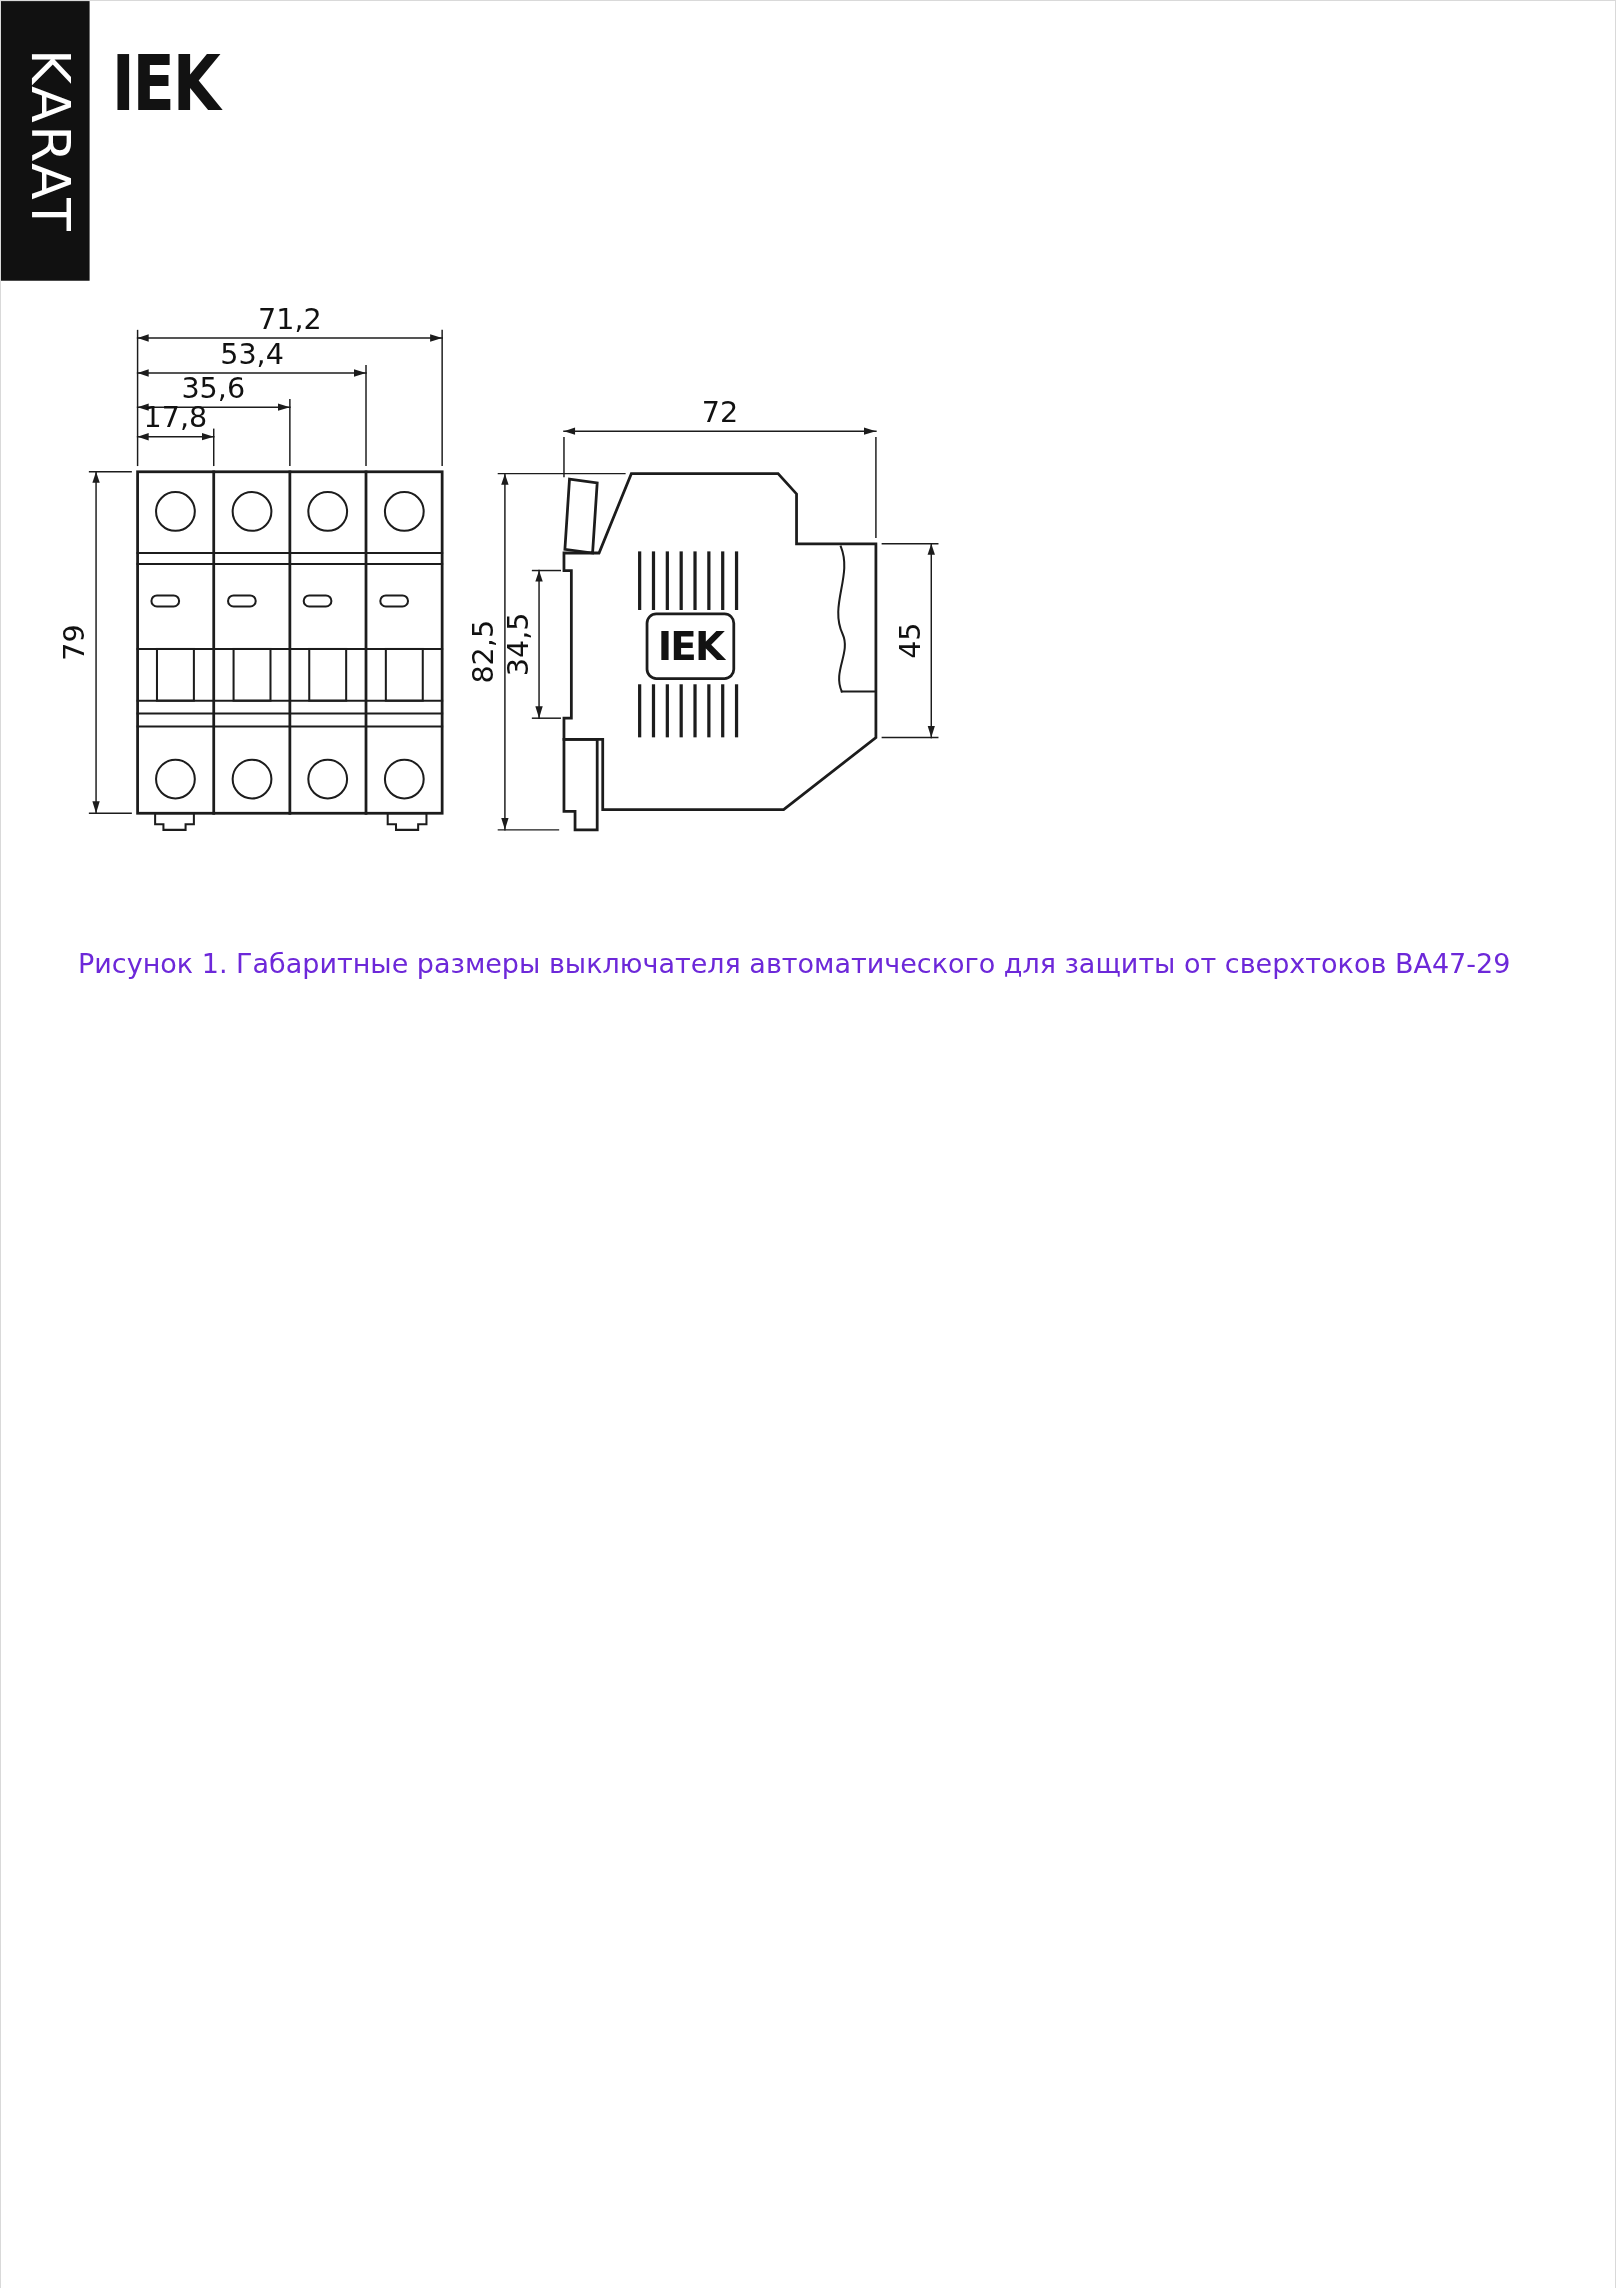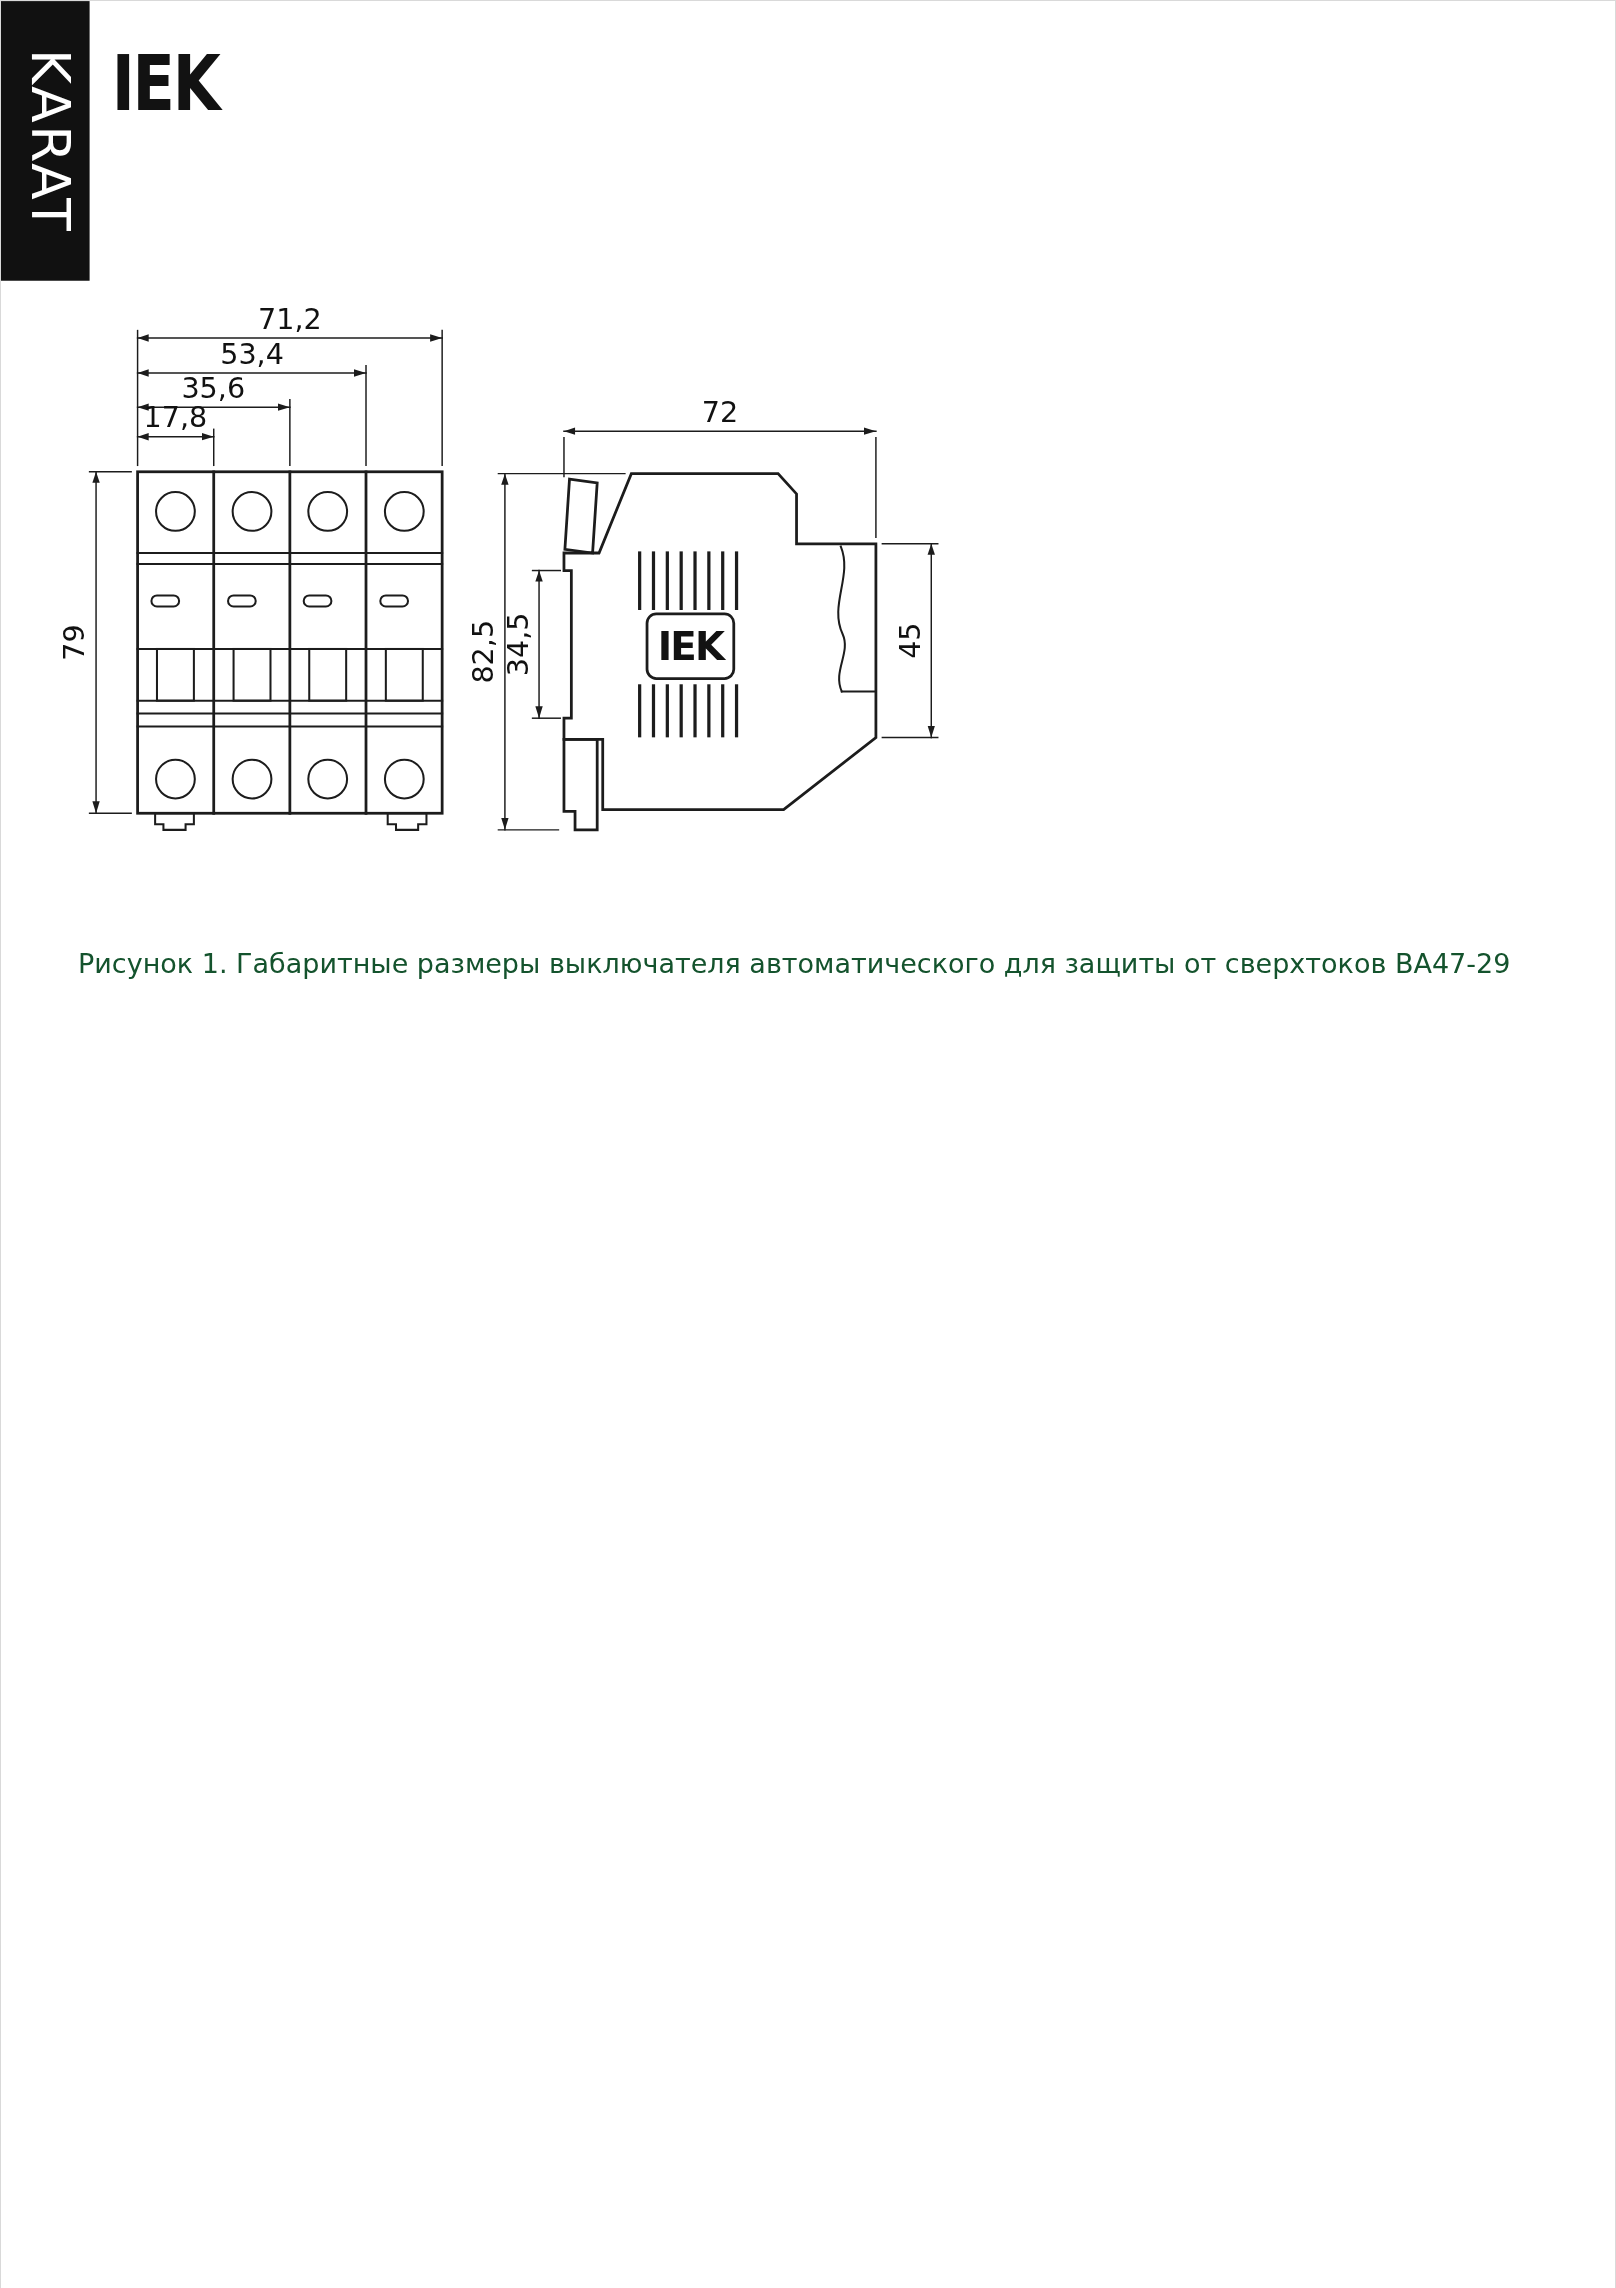--- a/index.html
+++ b/index.html
@@ -33,21 +33,21 @@
   }
   .dim{
     fill:#111111;
     font-size:31px;
     stroke:none;
   }
   .caption{
     position:absolute;
     left:77px;top:947px;
     font-size:27px;
-    color:#14532d;
+    color:#6d28d9;
     white-space:nowrap;
   }
 </style>
 </head>
 <body>
 
 <div class="page">
 
   <svg width="1616" height="2289" viewBox="0 0 1751 2480">
     <defs>

